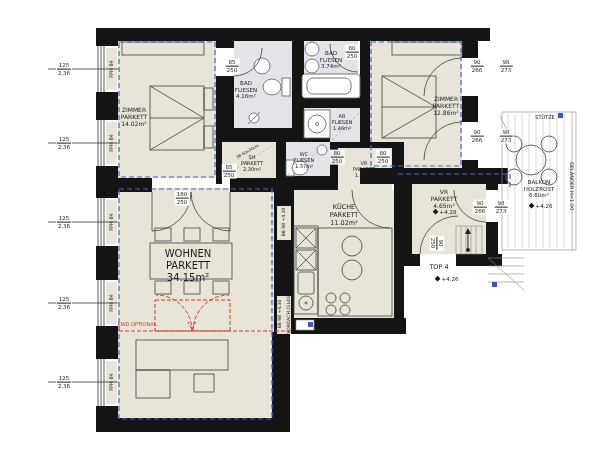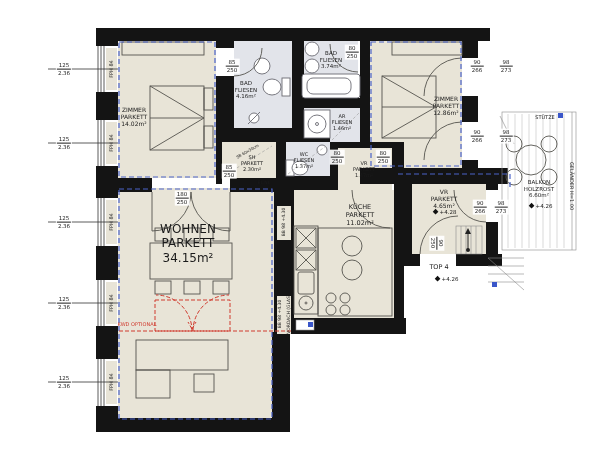--- a/index.html
+++ b/index.html
@@ -330,26 +330,26 @@
       <div class="txt" style="left: 252px; top: 163px; font-size: 5px; transform: translate(-50%, -50%);">
         <span class="ln">SH</span>
         <span class="ln">PARKETT</span>
         <span class="ln">2.30m²</span>
       </div>
       <div class="txt" style="left: 364px; top: 169px; font-size: 5px; transform: translate(-50%, -50%);">
         <span class="ln">VR</span>
         <span class="ln">PARKETT</span>
         <span class="ln">1.47m²</span>
       </div>
-      <div class="txt" style="left: 188px; top: 244px; font-size: 12px; transform: translate(-50%, -50%);">
+      <div class="txt" style="left: 188px; top: 266px; font-size: 10px; transform: translate(-50%, -50%);">
         <span class="ln">WOHNEN</span>
         <span class="ln">PARKETT</span>
         <span class="ln">34.15m²</span>
       </div>
-      <div class="txt" style="left: 344px; top: 216px; font-size: 6.5px; transform: translate(-50%, -50%); margin-left: 16px;">
+      <div class="txt" style="left: 344px; top: 216px; font-size: 6.5px; transform: translate(-50%, -50%);">
         <span class="ln">KÜCHE</span>
         <span class="ln">PARKETT</span>
         <span class="ln">11.02m²</span>
       </div>
       <div class="txt" style="left: 444px; top: 199px; font-size: 6px; transform: translate(-50%, -50%);">
         <span class="ln">VR</span>
         <span class="ln">PARKETT</span>
         <span class="ln">4.65m²</span>
       </div>
       <div class="txt" style="left: 445px; top: 212px; font-size: 5.5px; transform: translate(-50%, -50%);"><span class="lvl"></span><span class="">+4.28</span></div>

